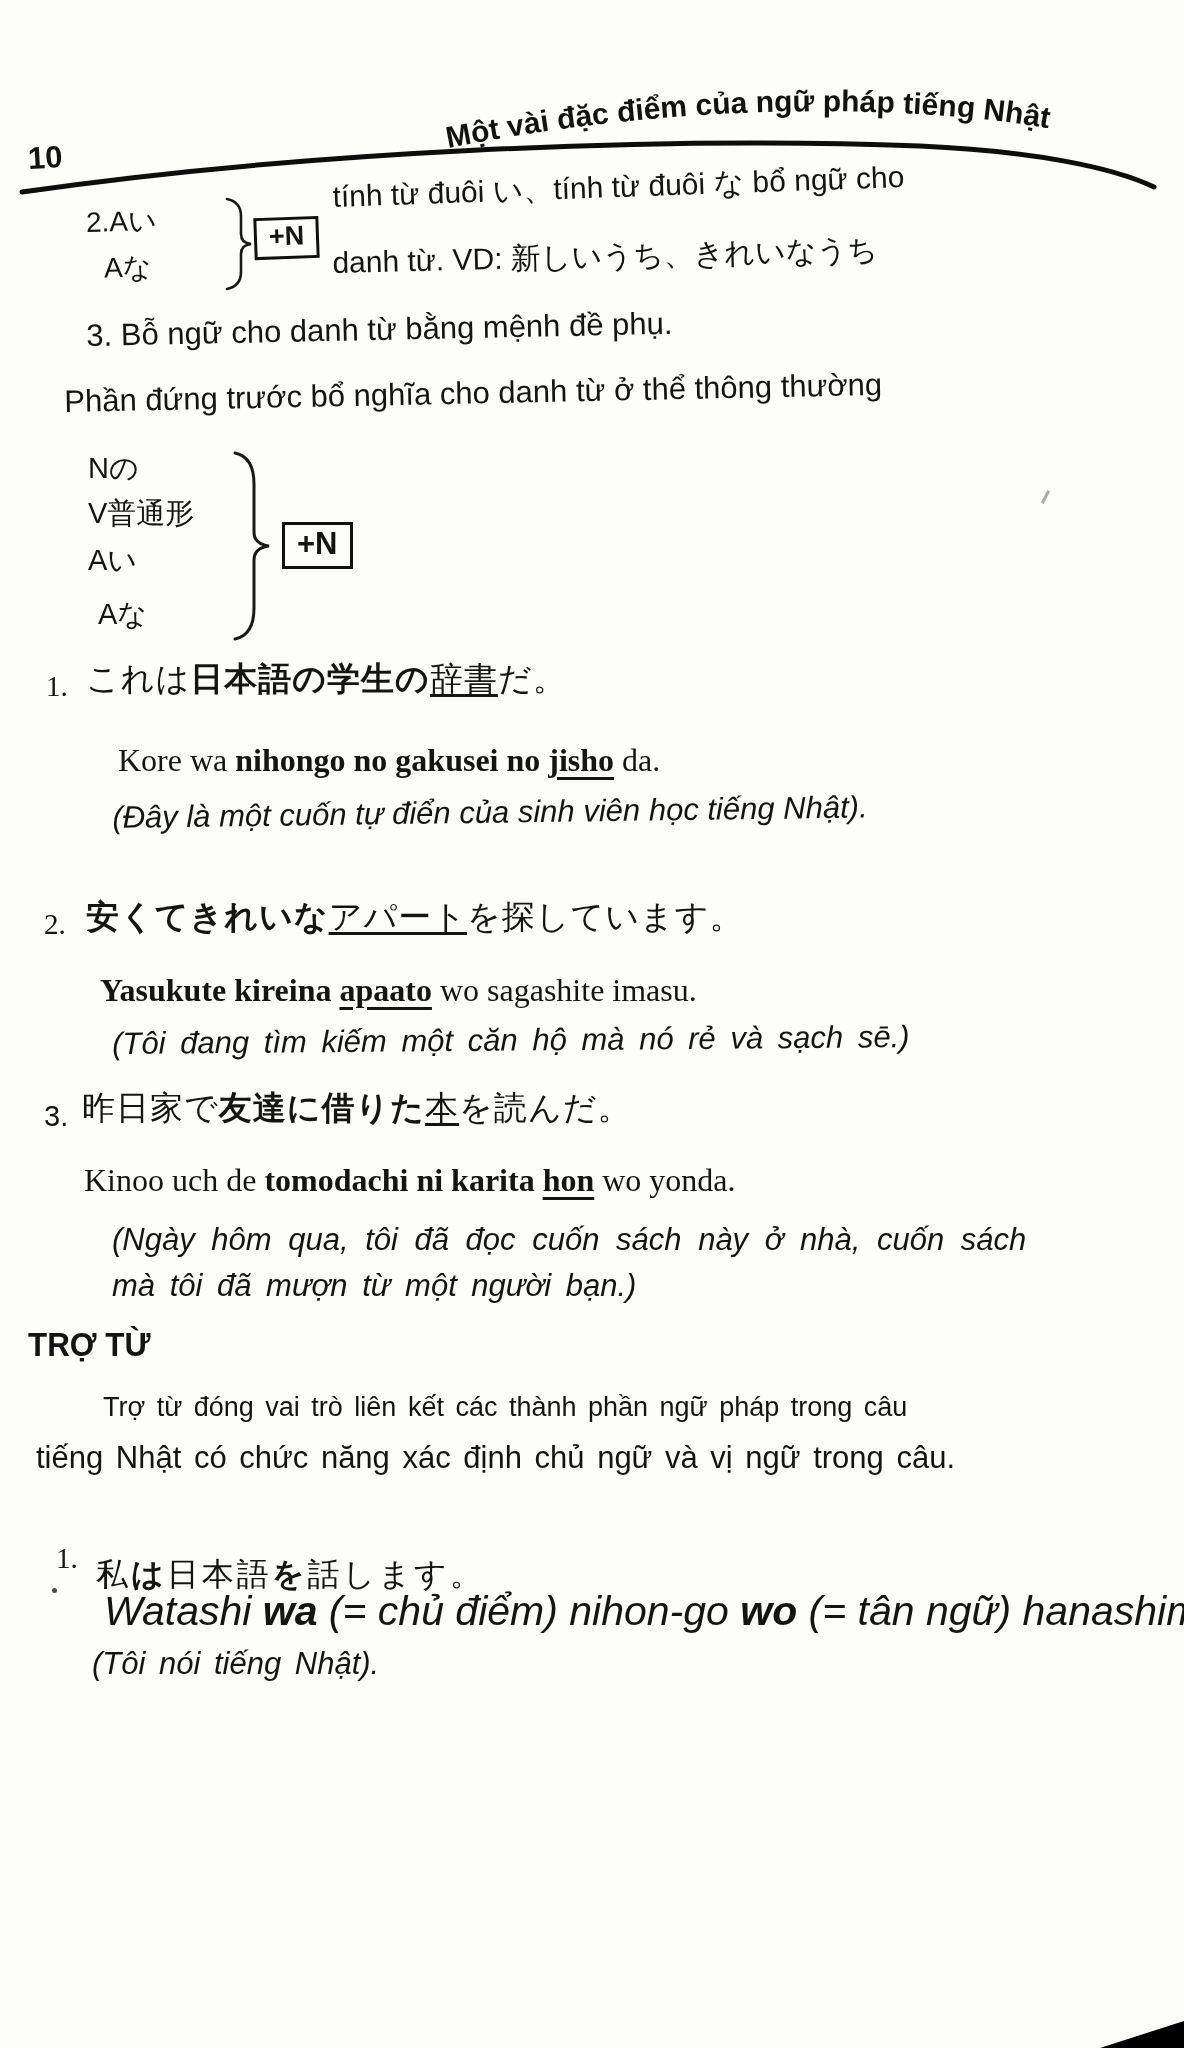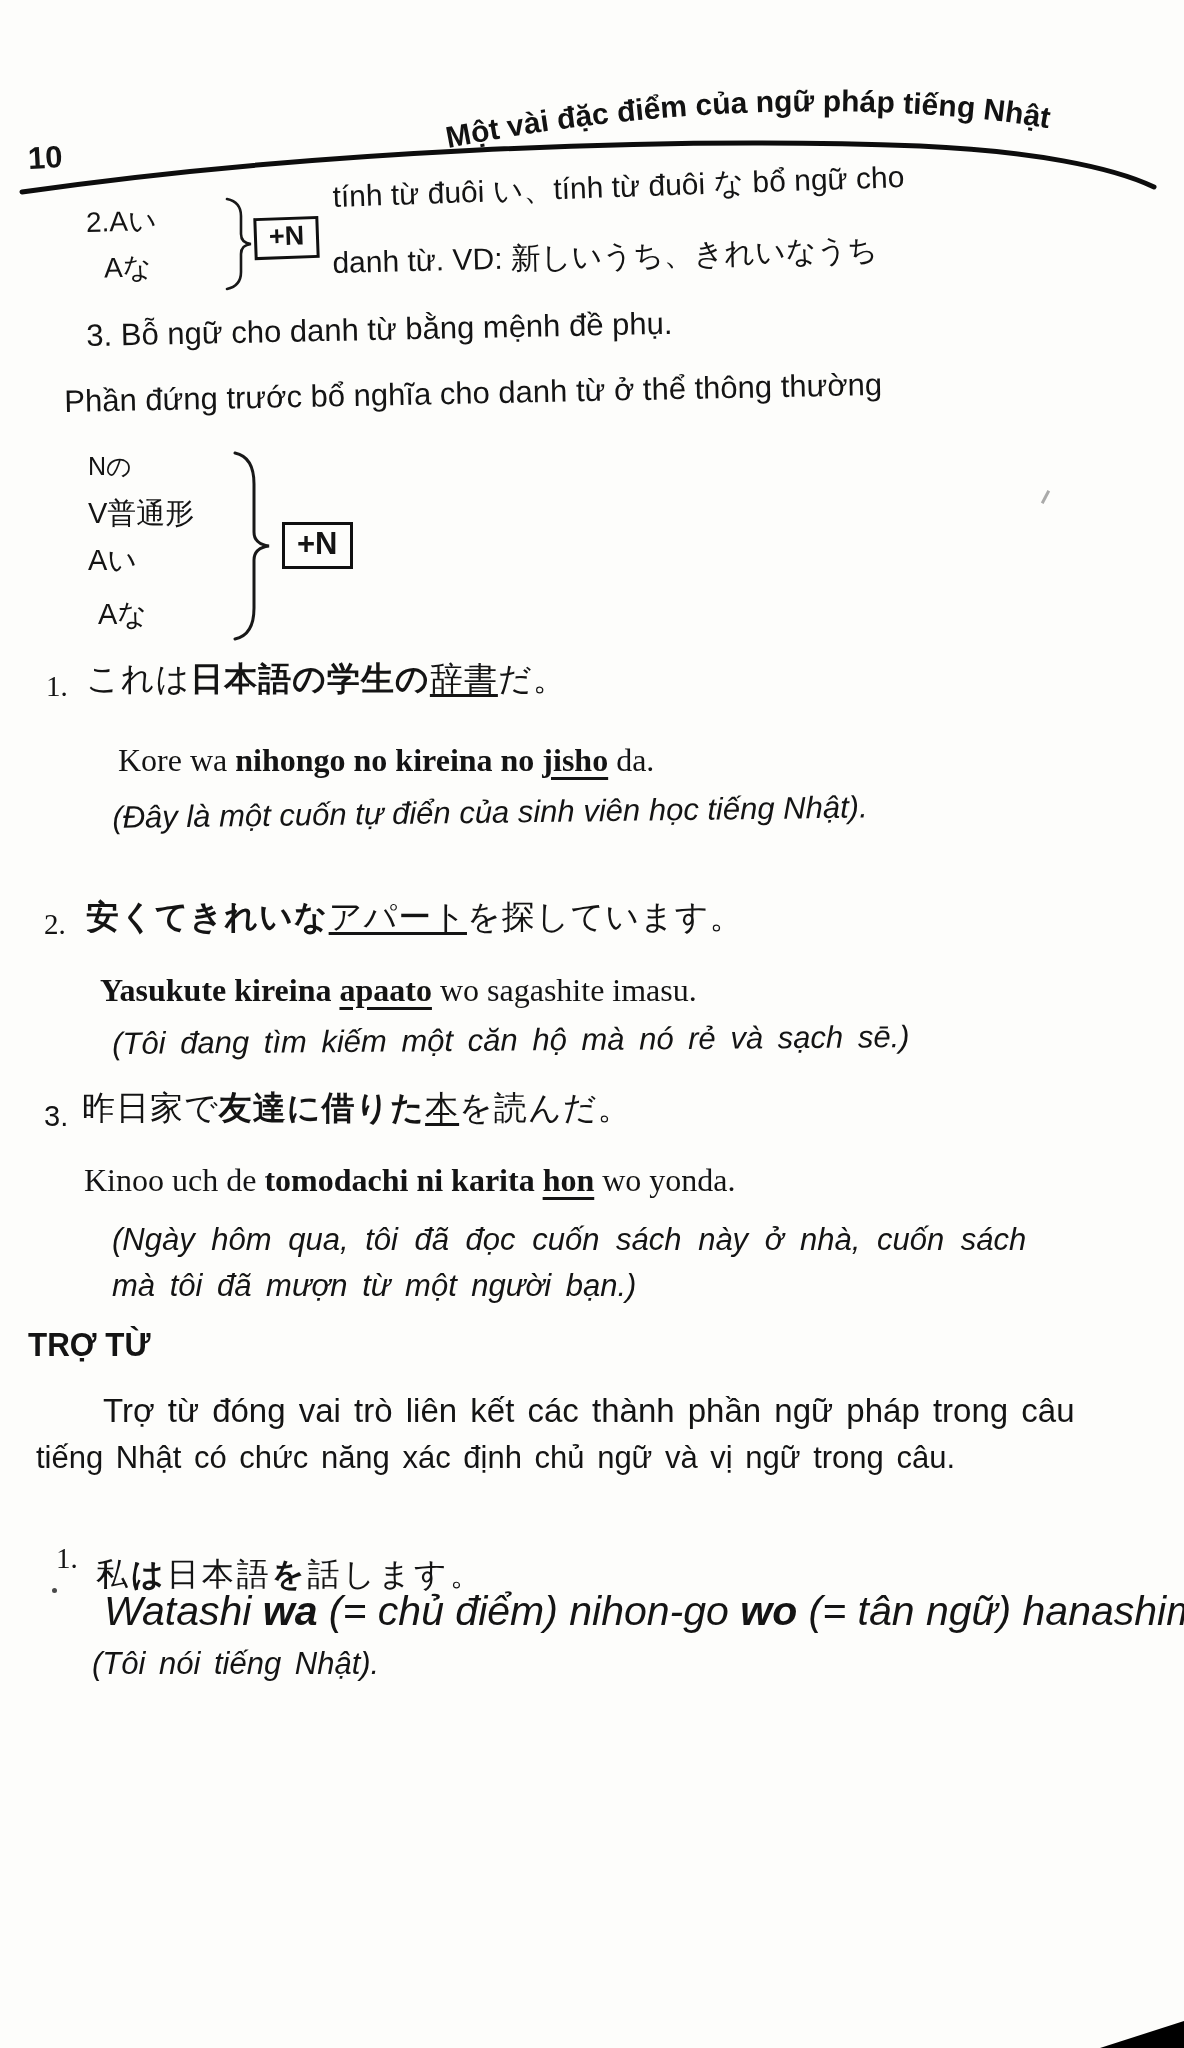--- a/index.html
+++ b/index.html
@@ -60,50 +60,50 @@
   </svg>
 
   <div class="plusn" style="left:254px; top:217px; font-size:27px; transform:rotate(-2deg);">+N</div>
 
   <div class="abs vn" style="left:332px; top:180px; font-size:30px; transform:rotate(-2deg); transform-origin:left top;">tính từ đuôi い、tính từ đuôi な bổ ngữ cho</div>
   <div class="abs vn" style="left:332px; top:246px; font-size:30px; transform:rotate(-1.4deg); transform-origin:left top;">danh từ. VD: 新しいうち、きれいなうち</div>
 
   <div class="abs vn heading2" style="left:86px; top:318px; transform:rotate(-1.2deg); transform-origin:left top;">3. Bỗ ngữ cho danh từ bằng mệnh đề phụ.</div>
   <div class="abs vn heading2" style="left:64px; top:384px; transform:rotate(-1.2deg); transform-origin:left top;">Phần đứng trước bổ nghĩa cho danh từ ở thể thông thường</div>
 
-  <div class="abs jp" style="left:88px; top:452px; font-size:25px;">Nの</div>
+  <div class="abs jp" style="left:88px; top:452px; font-size:29px;">Nの</div>
   <div class="abs jp" style="left:88px; top:497px; font-size:29px;">V普通形</div>
   <div class="abs jp" style="left:88px; top:544px; font-size:29px;">Aい</div>
   <div class="abs jp" style="left:98px; top:598px; font-size:29px;">Aな</div>
 
   <svg class="abs" style="left:232px; top:450px;" width="44" height="192">
     <path d="M 3 3 Q 22 7 22 34 L 22 82 Q 22 94 37 96 Q 22 98 22 110 L 22 158 Q 22 185 3 189" fill="none" stroke="#181818" stroke-width="3" stroke-linecap="round"></path>
   </svg>
 
   <div class="plusn" style="left:282px; top:522px; font-size:31px;">+N</div>
 
   <div class="abs romaji exnum" style="left:46px; top:670px;">1.</div>
   <div class="abs jp jpline" style="left:86px; top:660px;"><span>これは</span><span class="b">日本語の学生の</span><span class="u-jp">辞書</span><span>だ。</span></div>
-  <div class="abs romaji romline" style="left:118px; top:742px;"><span>Kore wa  </span><span class="b">nihongo no kireina no </span><span class="b u">jisho</span><span> da.</span></div>
+  <div class="abs romaji romline" style="left:118px; top:742px;"><span>Kore wa  </span><span class="b">nihongo no gakusei no </span><span class="b u">jisho</span><span> da.</span></div>
   <div class="abs vn it vietline" style="left:112px; top:800px; transform:rotate(-0.8deg); transform-origin:left top;">(Đây là một cuốn tự điển của sinh viên học tiếng Nhật).</div>
 
   <div class="abs romaji exnum" style="left:44px; top:908px;">2.</div>
   <div class="abs romaji romline" style="left:100px; top:972px;"><span></span><span class="b">Yasukute kireina </span><span class="b u">apaato</span><span> wo sagashite imasu.</span></div>
   <div class="abs jp jpline" style="left:86px; top:898px;"><span></span><span class="b">安くてきれいな</span><span class="u-jp">アパート</span><span>を探しています。</span></div>
   <div class="abs vn it vietline" style="left:112px; top:1026px; word-spacing:6px; transform:rotate(-0.5deg); transform-origin:left top;">(Tôi đang tìm kiếm một căn hộ mà nó rẻ và sạch sē.)</div>
 
   <div class="abs vn exnum" style="left:44px; top:1100px;">3.</div>
   <div class="abs jp jpline" style="left:82px; top:1090px;font-family:Liberation Serif, serif;"><span>昨日家で</span><span class="b">友達に借りた</span><span class="u-jp">本</span><span>を読んだ。</span></div>
   <div class="abs romaji romline" style="left:84px; top:1162px;"><span>Kinoo uch de </span><span class="b">tomodachi ni karita </span><span class="b u">hon</span><span> wo yonda.</span></div>
   <div class="abs vn it vietline" style="left:112px; top:1222px; word-spacing:8px;">(Ngày hôm qua, tôi đã đọc cuốn sách này ở nhà, cuốn sách</div>
   <div class="abs vn it vietline" style="left:112px; top:1268px; word-spacing:6px;">mà tôi đã mượn từ một người bạn.)</div>
 
   <div class="abs vn" style="left:28px; top:1326px; font-size:33px; font-weight:700; transform:scaleX(0.95); transform-origin:left top;">TRỢ TỪ</div>
 
-  <div class="abs vn" style="left:103px; top:1392px; font-size:33px; word-spacing:4px;">Trợ từ đóng vai trò liên kết các thành phần ngữ pháp trong câu</div>
+  <div class="abs vn" style="left:103px; top:1392px; font-size:27px; word-spacing:4px;">Trợ từ đóng vai trò liên kết các thành phần ngữ pháp trong câu</div>
   <div class="abs vn" style="left:36px; top:1440px; font-size:31px; word-spacing:4px;">tiếng Nhật có chức năng xác định chủ ngữ và vị ngữ trong câu.</div>
 
   <div class="abs romaji exnum" style="left:56px; top:1542px;">1.</div>
   <div class="abs jp" style="left:96px; top:1532px; font-size:32px; letter-spacing:3px;margin-top:24px;"><span>私</span><span class="b">は</span><span>日本語</span><span class="b">を</span><span>話します。</span></div>
   <div class="dot" style="left:52px; top:1588px;"></div>
   <div class="abs vn it" style="left:104px; top:1588px; font-size:41px;"><span>Watashi </span><span class="b">wa</span><span> (= chủ điểm) nihon-go </span><span class="b">wo</span><span> (= tân ngữ) hanashimasu.</span></div>
   <div class="abs vn it vietline" style="left:92px; top:1646px; word-spacing:5px;text-align:right;">(Tôi nói tiếng Nhật).</div>
 
   <div class="speck" style="left:1044px; top:490px; width:3px; height:14px; transform:rotate(28deg);"></div>
   <div class="wedge"></div>

